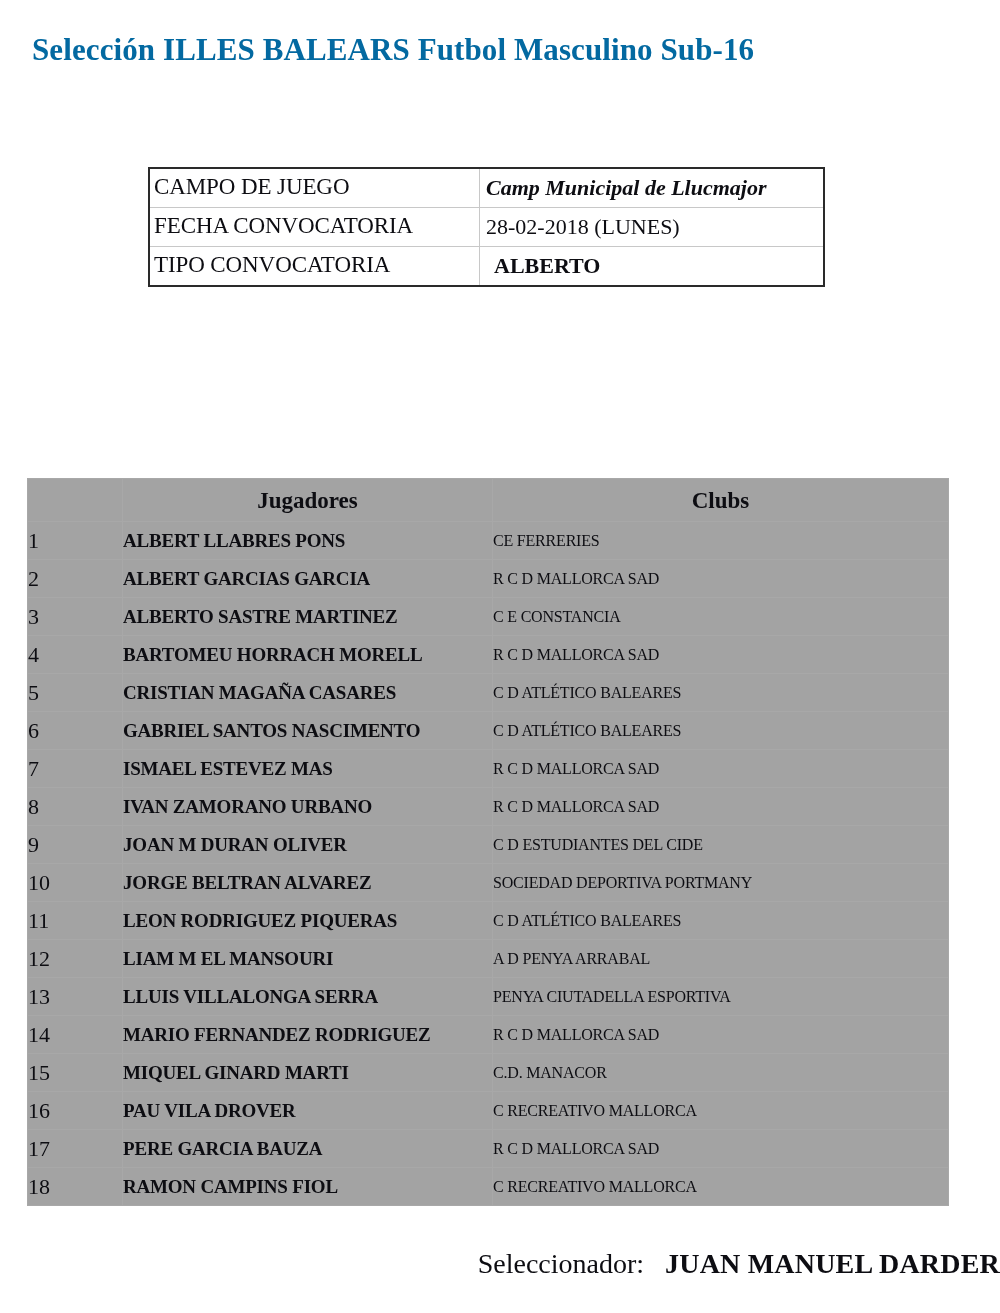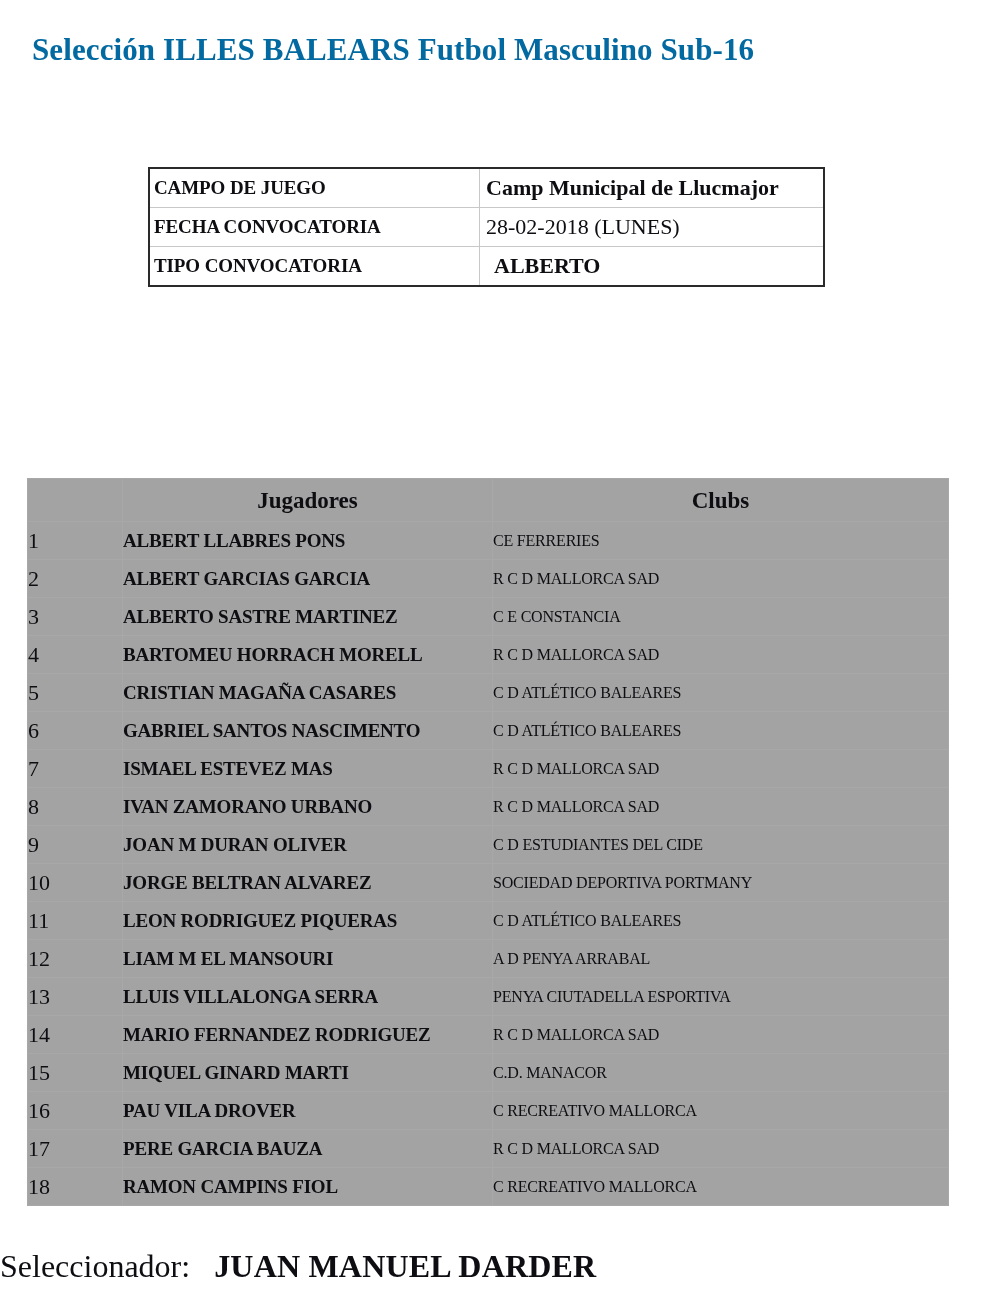--- a/index.html
+++ b/index.html
@@ -46,22 +46,22 @@
   }
   table.info td {
     border: 1px solid #c8c8c8;
     padding: 2px 0 3px 4px;
     vertical-align: middle;
     height: 33px;
     line-height: 1.05;
   }
   table.info td.label {
     width: 325px;
-    font-weight: bold;
-    font-size: 19px;
+    font-weight: normal;
+    font-size: 23px;
     letter-spacing: -0.1px;
     white-space: nowrap;
     border-radius: 18px;
   }
   table.info td.value {
     font-size: 22px;
     padding-left: 6px;
     white-space: nowrap;
   }
   table.info td.value.bold {
@@ -72,20 +72,21 @@
     font-weight: bold;
   }
   .spellcheck {
     background-image:
       linear-gradient(45deg, transparent 45%, #e02020 45%, #e02020 55%, transparent 55%),
       linear-gradient(-45deg, transparent 45%, #e02020 45%, #e02020 55%, transparent 55%);
     background-size: 5px 4px;
     background-repeat: repeat-x;
     background-position: 0 100%;
     padding-bottom: 4px;
+    font-style: italic;
   }
 
   
   #roster-wrap {
     position: absolute;
     left: 27px;
     top: 478px;
     width: 921px;
   }
   table.roster {
@@ -130,22 +131,22 @@
     white-space: nowrap;
     letter-spacing: -0.2px;
   }
 
   
   #footer-line {
     position: absolute;
     left: 0;
     top: 1248px;
     width: 1000px;
-    text-align: left;
-    font-size: 32px;
+    text-align: right;
+    font-size: 28px;
     white-space: nowrap;
   }
   #footer-line .coach-label { font-weight: normal; }
   #footer-line .coach-name  { font-weight: bold; letter-spacing: 0.2px; }
 </style>
 </head>
 <body>
 
 <div id="page-title">Selección ILLES BALEARS Futbol Masculino Sub-16</div>
 

